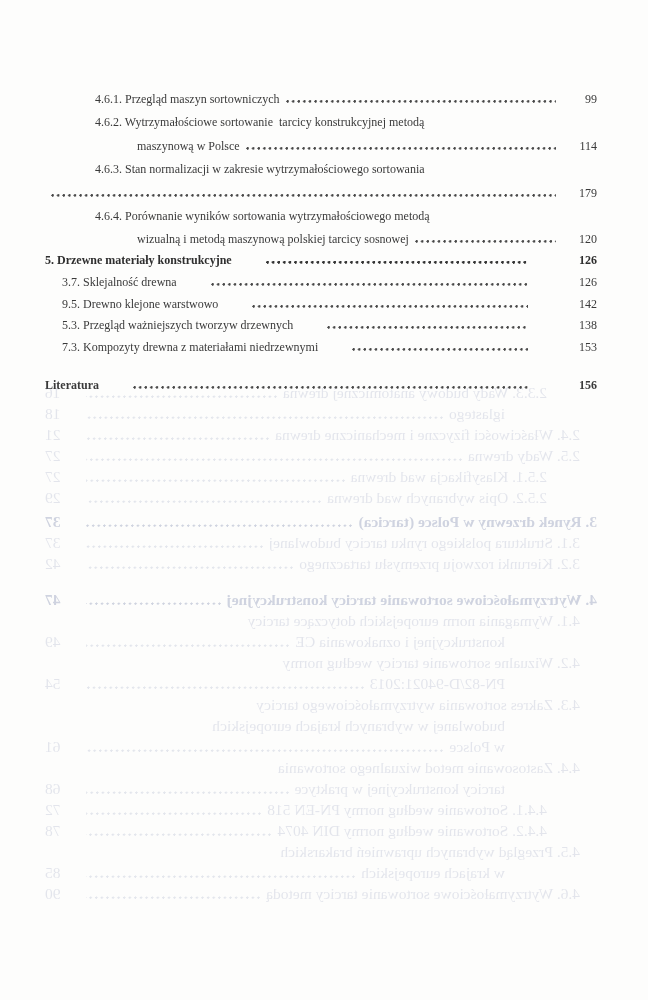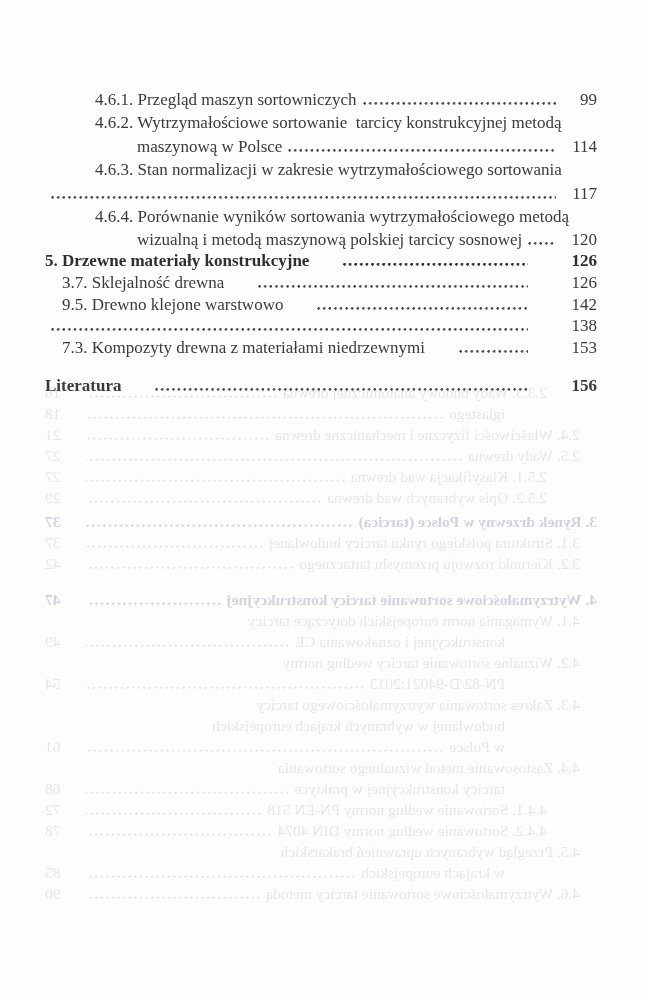--- a/index.html
+++ b/index.html
@@ -18,21 +18,21 @@
     font-family: "Liberation Serif", "DejaVu Serif", serif;
     color: var(--ink);
   }
   .sheet { position: absolute; inset: 0; }
 
   
   .toc-block {
     position: absolute;
     left: 45px;
     width: 552px;
-    font-size: 17px;
+    font-size: 12px;
   }
   #toc-upper { top: 88px; }
   #toc-upper .row { line-height: 23.4px; }
   #toc-lower { top: 250px; }
   #toc-lower .row { line-height: 21.8px; gap: 28px; }
 
   .row { display: flex; align-items: baseline; }
   .row .label { white-space: pre; }
   .indent-root    .label { padding-left: 0; }
   .indent-chapter .label { padding-left: 0; }
@@ -97,21 +97,21 @@
       <div class="row indent-subcont">
         <span class="label">maszynową w Polsce</span>
         <span class="leader"></span>
         <span class="page">114</span>
       </div>
       <div class="row indent-sub">
         <span class="label">4.6.3. Stan normalizacji w zakresie wytrzymałościowego sortowania</span>
       </div>
       <div class="row indent-subcont">
         <span class="leader"></span>
-        <span class="page">117</span>
+        <span class="page">179</span>
       </div>
       <div class="row indent-sub">
         <span class="label">4.6.4. Porównanie wyników sortowania wytrzymałościowego metodą</span>
       </div>
       <div class="row indent-subcont">
         <span class="label">wizualną i metodą maszynową polskiej tarcicy sosnowej</span>
         <span class="leader"></span>
         <span class="page">120</span>
       </div>
     </div>
@@ -125,20 +125,21 @@
         <span class="label">3.7. Sklejalność drewna</span>
         <span class="leader"></span>
         <span class="page">126</span>
       </div>
       <div class="row indent-section">
         <span class="label">9.5. Drewno klejone warstwowo</span>
         <span class="leader"></span>
         <span class="page">142</span>
       </div>
       <div class="row indent-section">
+        <span class="label">5.3. Przegląd ważniejszych tworzyw drzewnych</span>
         <span class="leader"></span>
         <span class="page">138</span>
       </div>
       <div class="row indent-section">
         <span class="label">7.3. Kompozyty drewna z materiałami niedrzewnymi</span>
         <span class="leader"></span>
         <span class="page">153</span>
       </div>
       <div class="row indent-root gap-xs">
         <span class="label">Literatura</span>

